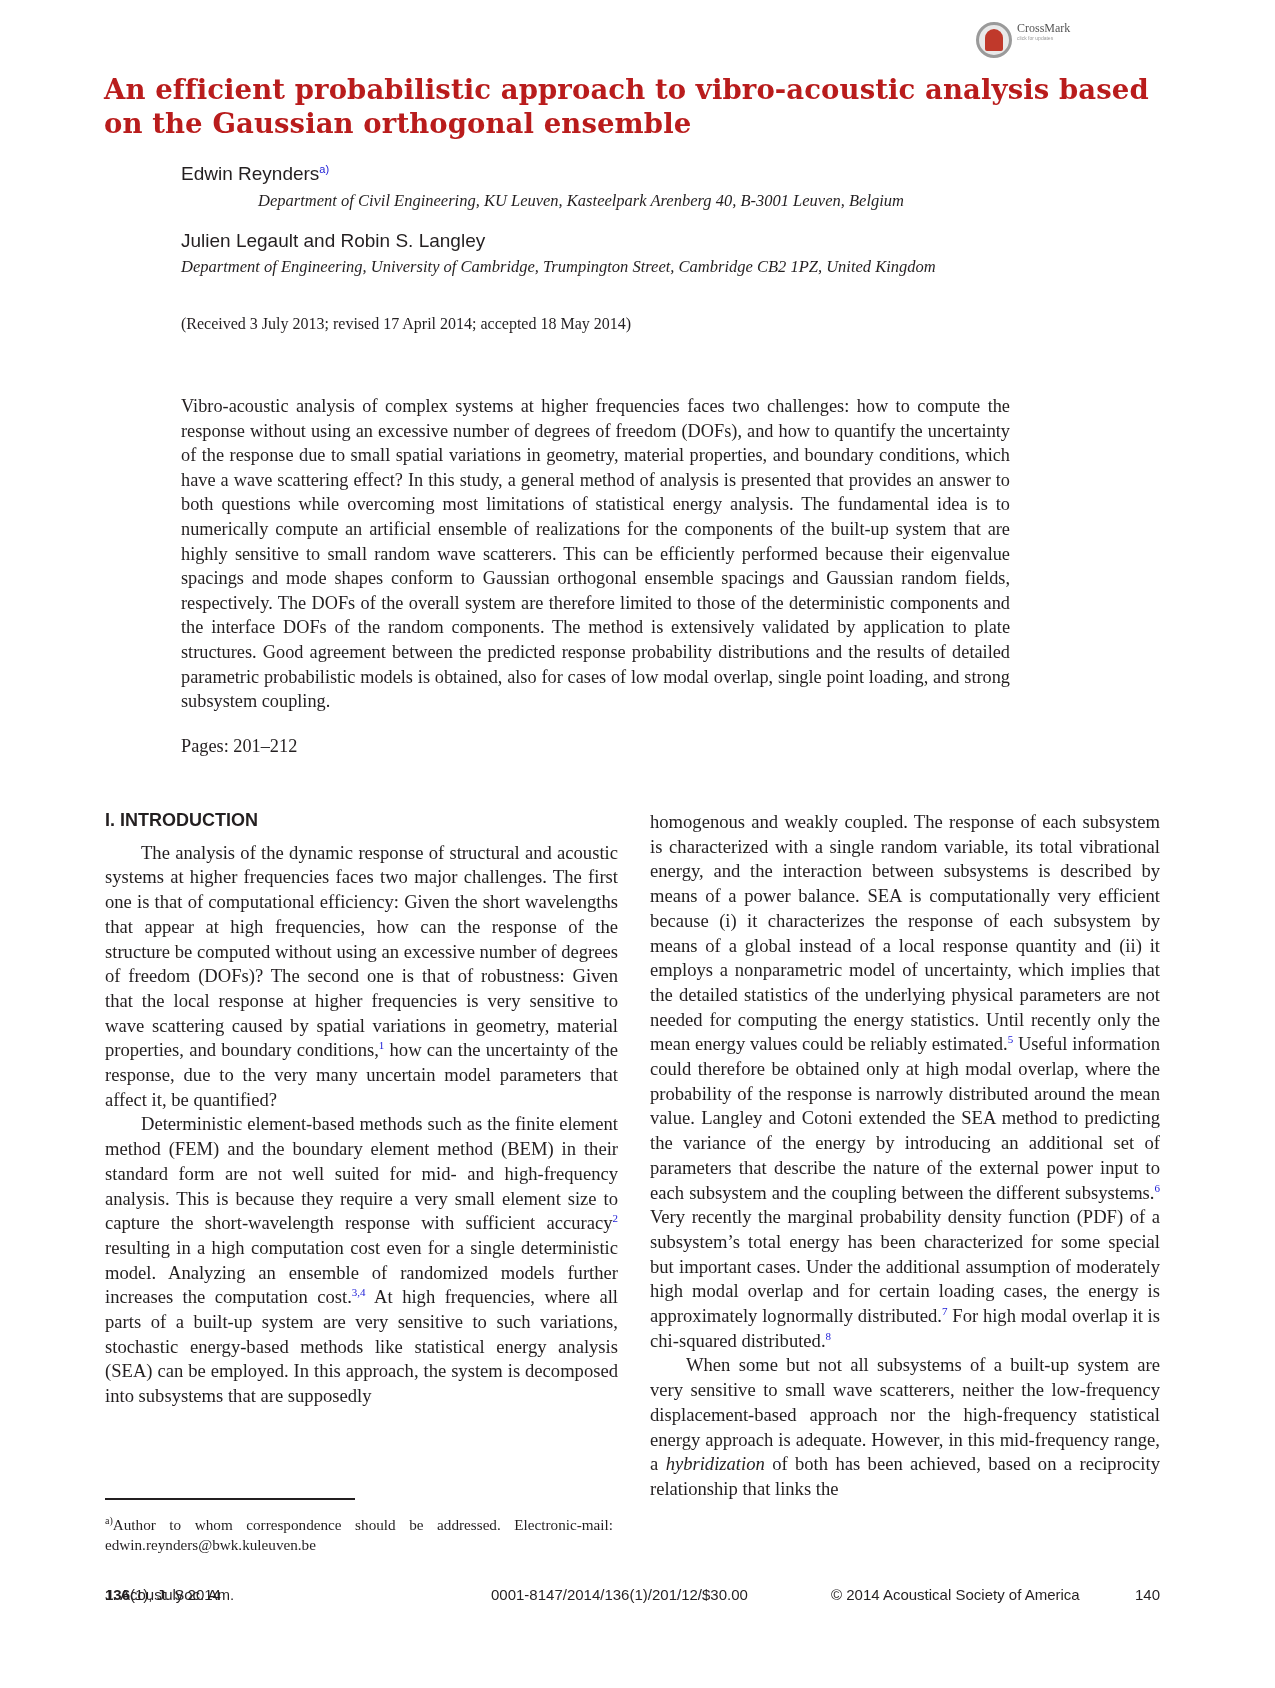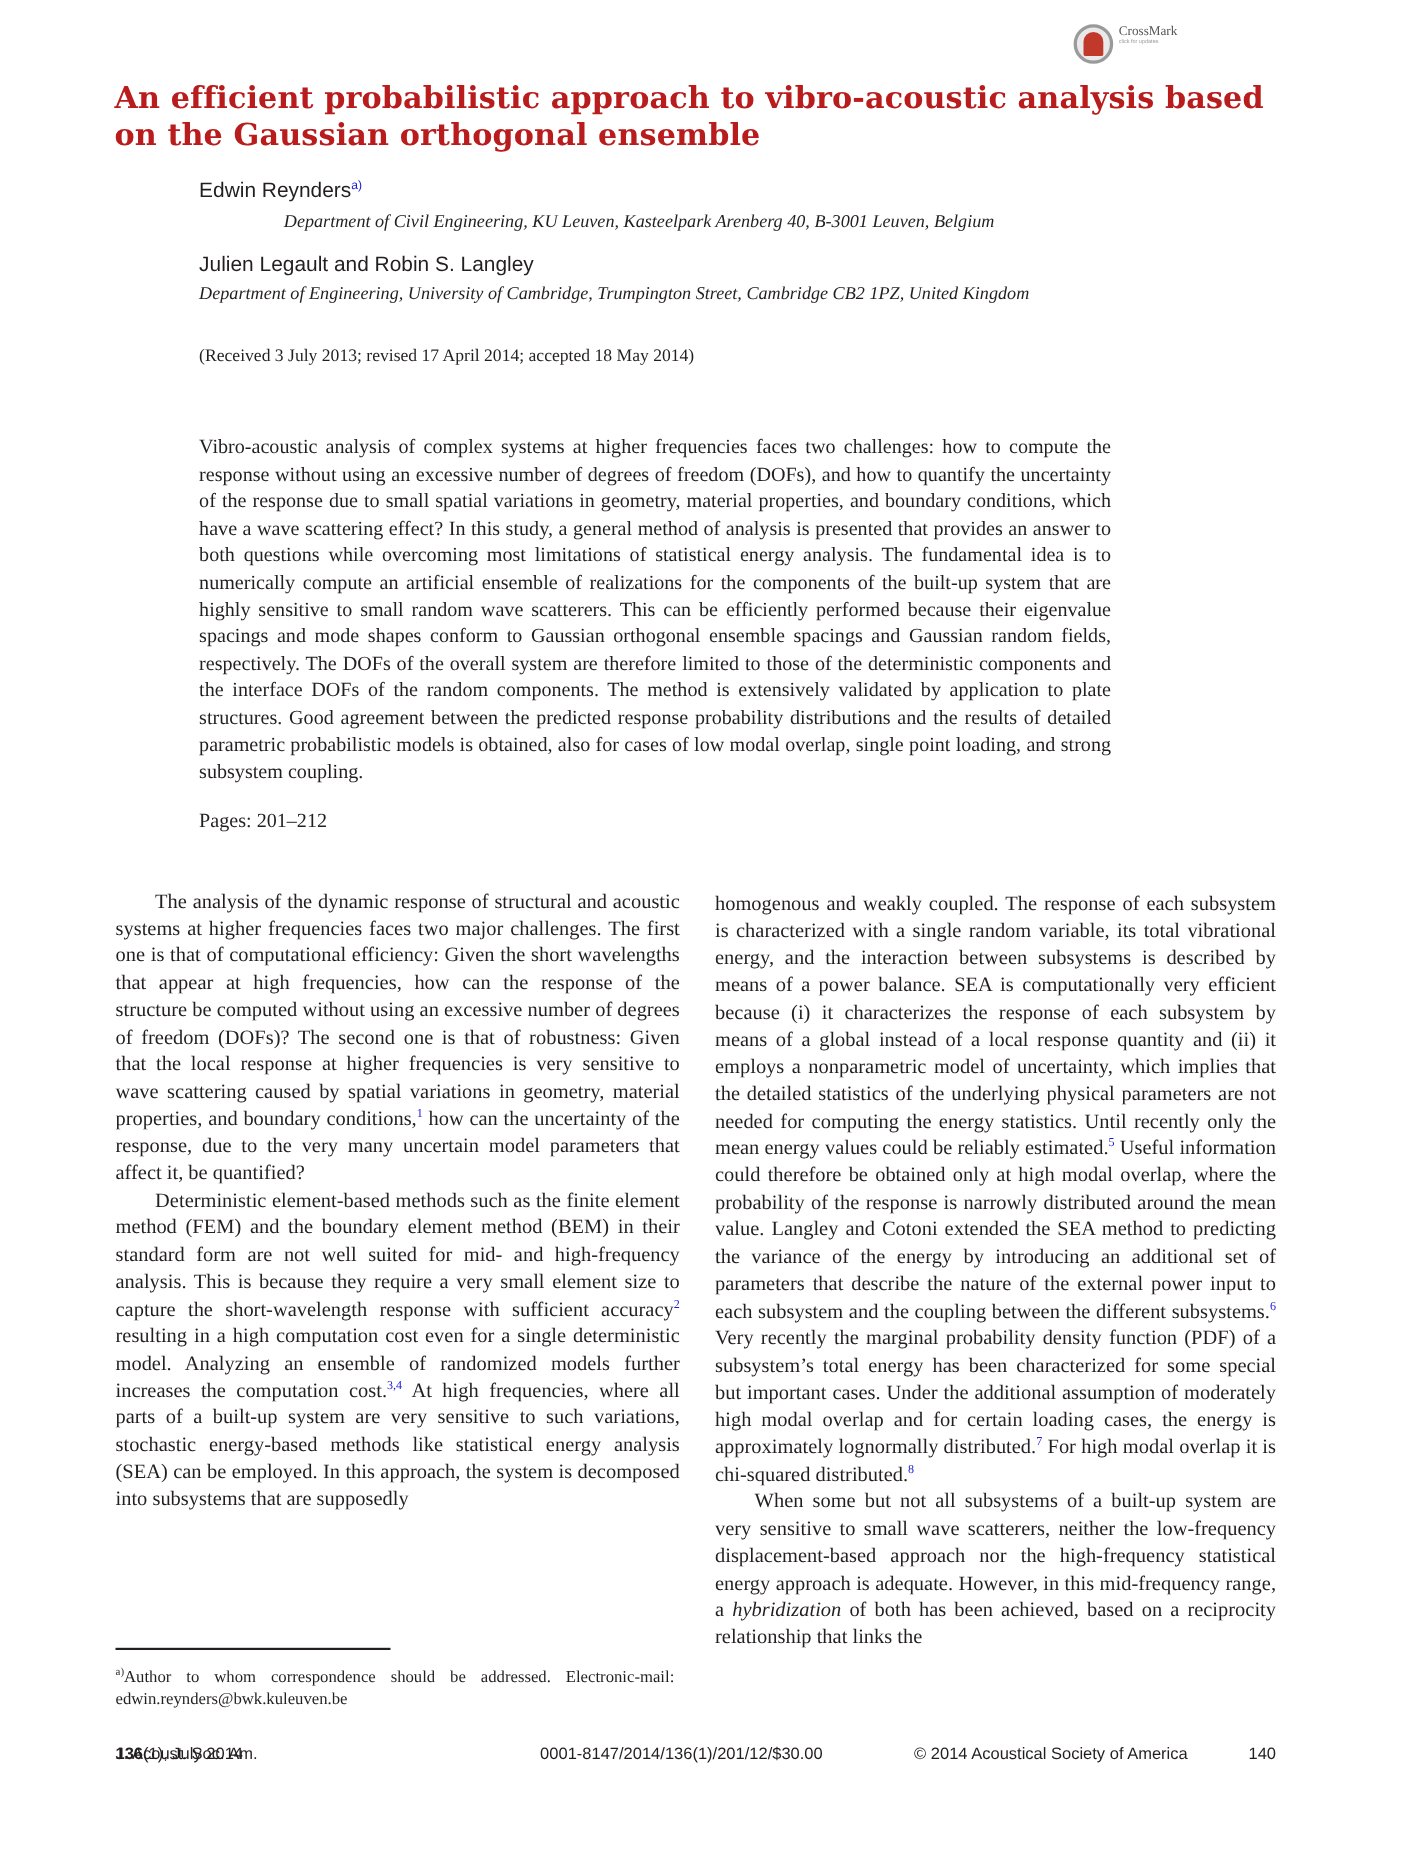--- a/index.html
+++ b/index.html
@@ -74,20 +74,21 @@
 
 <div id="abstract" class="abs">
   <span>Vibro-acoustic analysis of complex systems at higher frequencies faces two challenges: how to compute the response without using an excessive number of degrees of freedom (DOFs), and how to quantify the uncertainty of the response due to small spatial variations in geometry, material properties, and boundary conditions, which have a wave scattering effect? In this study, a general method of analysis is presented that provides an answer to both questions while overcoming most limitations of statistical energy analysis. The fundamental idea is to numerically compute an artificial ensemble of realizations for the components of the built-up system that are highly sensitive to small random wave scatterers. This can be efficiently performed because their eigenvalue spacings and mode shapes conform to Gaussian orthogonal ensemble spacings and Gaussian random fields, respectively. The DOFs of the overall system are therefore limited to those of the deterministic components and the interface DOFs of the random components. The method is extensively validated by application to plate structures. Good agreement between the predicted response probability distributions and the results of detailed parametric probabilistic models is obtained, also for cases of low modal overlap, single point loading, and strong subsystem coupling.</span>
 </div>
 
 <div id="pacs" class="abs">
   <span>Pages: 201–212</span>
 </div>
 
 <div id="leftcol" class="col">
+  <p id="section-heading">I. INTRODUCTION</p>
   <p><span>The analysis of the dynamic response of structural and acoustic systems at higher frequencies faces two major challenges. The first one is that of computational efficiency: Given the short wavelengths that appear at high frequencies, how can the response of the structure be computed without using an excessive number of degrees of freedom (DOFs)? The second one is that of robustness: Given that the local response at higher frequencies is very sensitive to wave scattering caused by spatial variations in geometry, material properties, and boundary conditions,</span><sup class="link">1</sup><span> how can the uncertainty of the response, due to the very many uncertain model parameters that affect it, be quantified?</span></p>
   <p><span>Deterministic element-based methods such as the finite element method (FEM) and the boundary element method (BEM) in their standard form are not well suited for mid- and high-frequency analysis. This is because they require a very small element size to capture the short-wavelength response with sufficient accuracy</span><sup class="link">2</sup><span> resulting in a high computation cost even for a single deterministic model. Analyzing an ensemble of randomized models further increases the computation cost.</span><sup class="link">3,4</sup><span> At high frequencies, where all parts of a built-up system are very sensitive to such variations, stochastic energy-based methods like statistical energy analysis (SEA) can be employed. In this approach, the system is decomposed into subsystems that are supposedly</span></p>
 </div>
 
 <div id="rightcol" class="col">
   <p class="noindent"><span>homogenous and weakly coupled. The response of each subsystem is characterized with a single random variable, its total vibrational energy, and the interaction between subsystems is described by means of a power balance. SEA is computationally very efficient because (i) it characterizes the response of each subsystem by means of a global instead of a local response quantity and (ii) it employs a nonparametric model of uncertainty, which implies that the detailed statistics of the underlying physical parameters are not needed for computing the energy statistics. Until recently only the mean energy values could be reliably estimated.</span><sup class="link">5</sup><span> Useful information could therefore be obtained only at high modal overlap, where the probability of the response is narrowly distributed around the mean value. Langley and Cotoni extended the SEA method to predicting the variance of the energy by introducing an additional set of parameters that describe the nature of the external power input to each subsystem and the coupling between the different subsystems.</span><sup class="link">6</sup><span> Very recently the marginal probability density function (PDF) of a subsystem’s total energy has been characterized for some special but important cases. Under the additional assumption of moderately high modal overlap and for certain loading cases, the energy is approximately lognormally distributed.</span><sup class="link">7</sup><span> For high modal overlap it is chi-squared distributed.</span><sup class="link">8</sup></p>
   <p><span>When some but not all subsystems of a built-up system are very sensitive to small wave scatterers, neither the low-frequency displacement-based approach nor the high-frequency statistical energy approach is adequate. However, in this mid-frequency range, a </span><i>hybridization</i><span> of both has been achieved, based on a reciprocity relationship that links the</span></p>
 </div>
 
 <div id="fn-rule" class="abs"></div>

